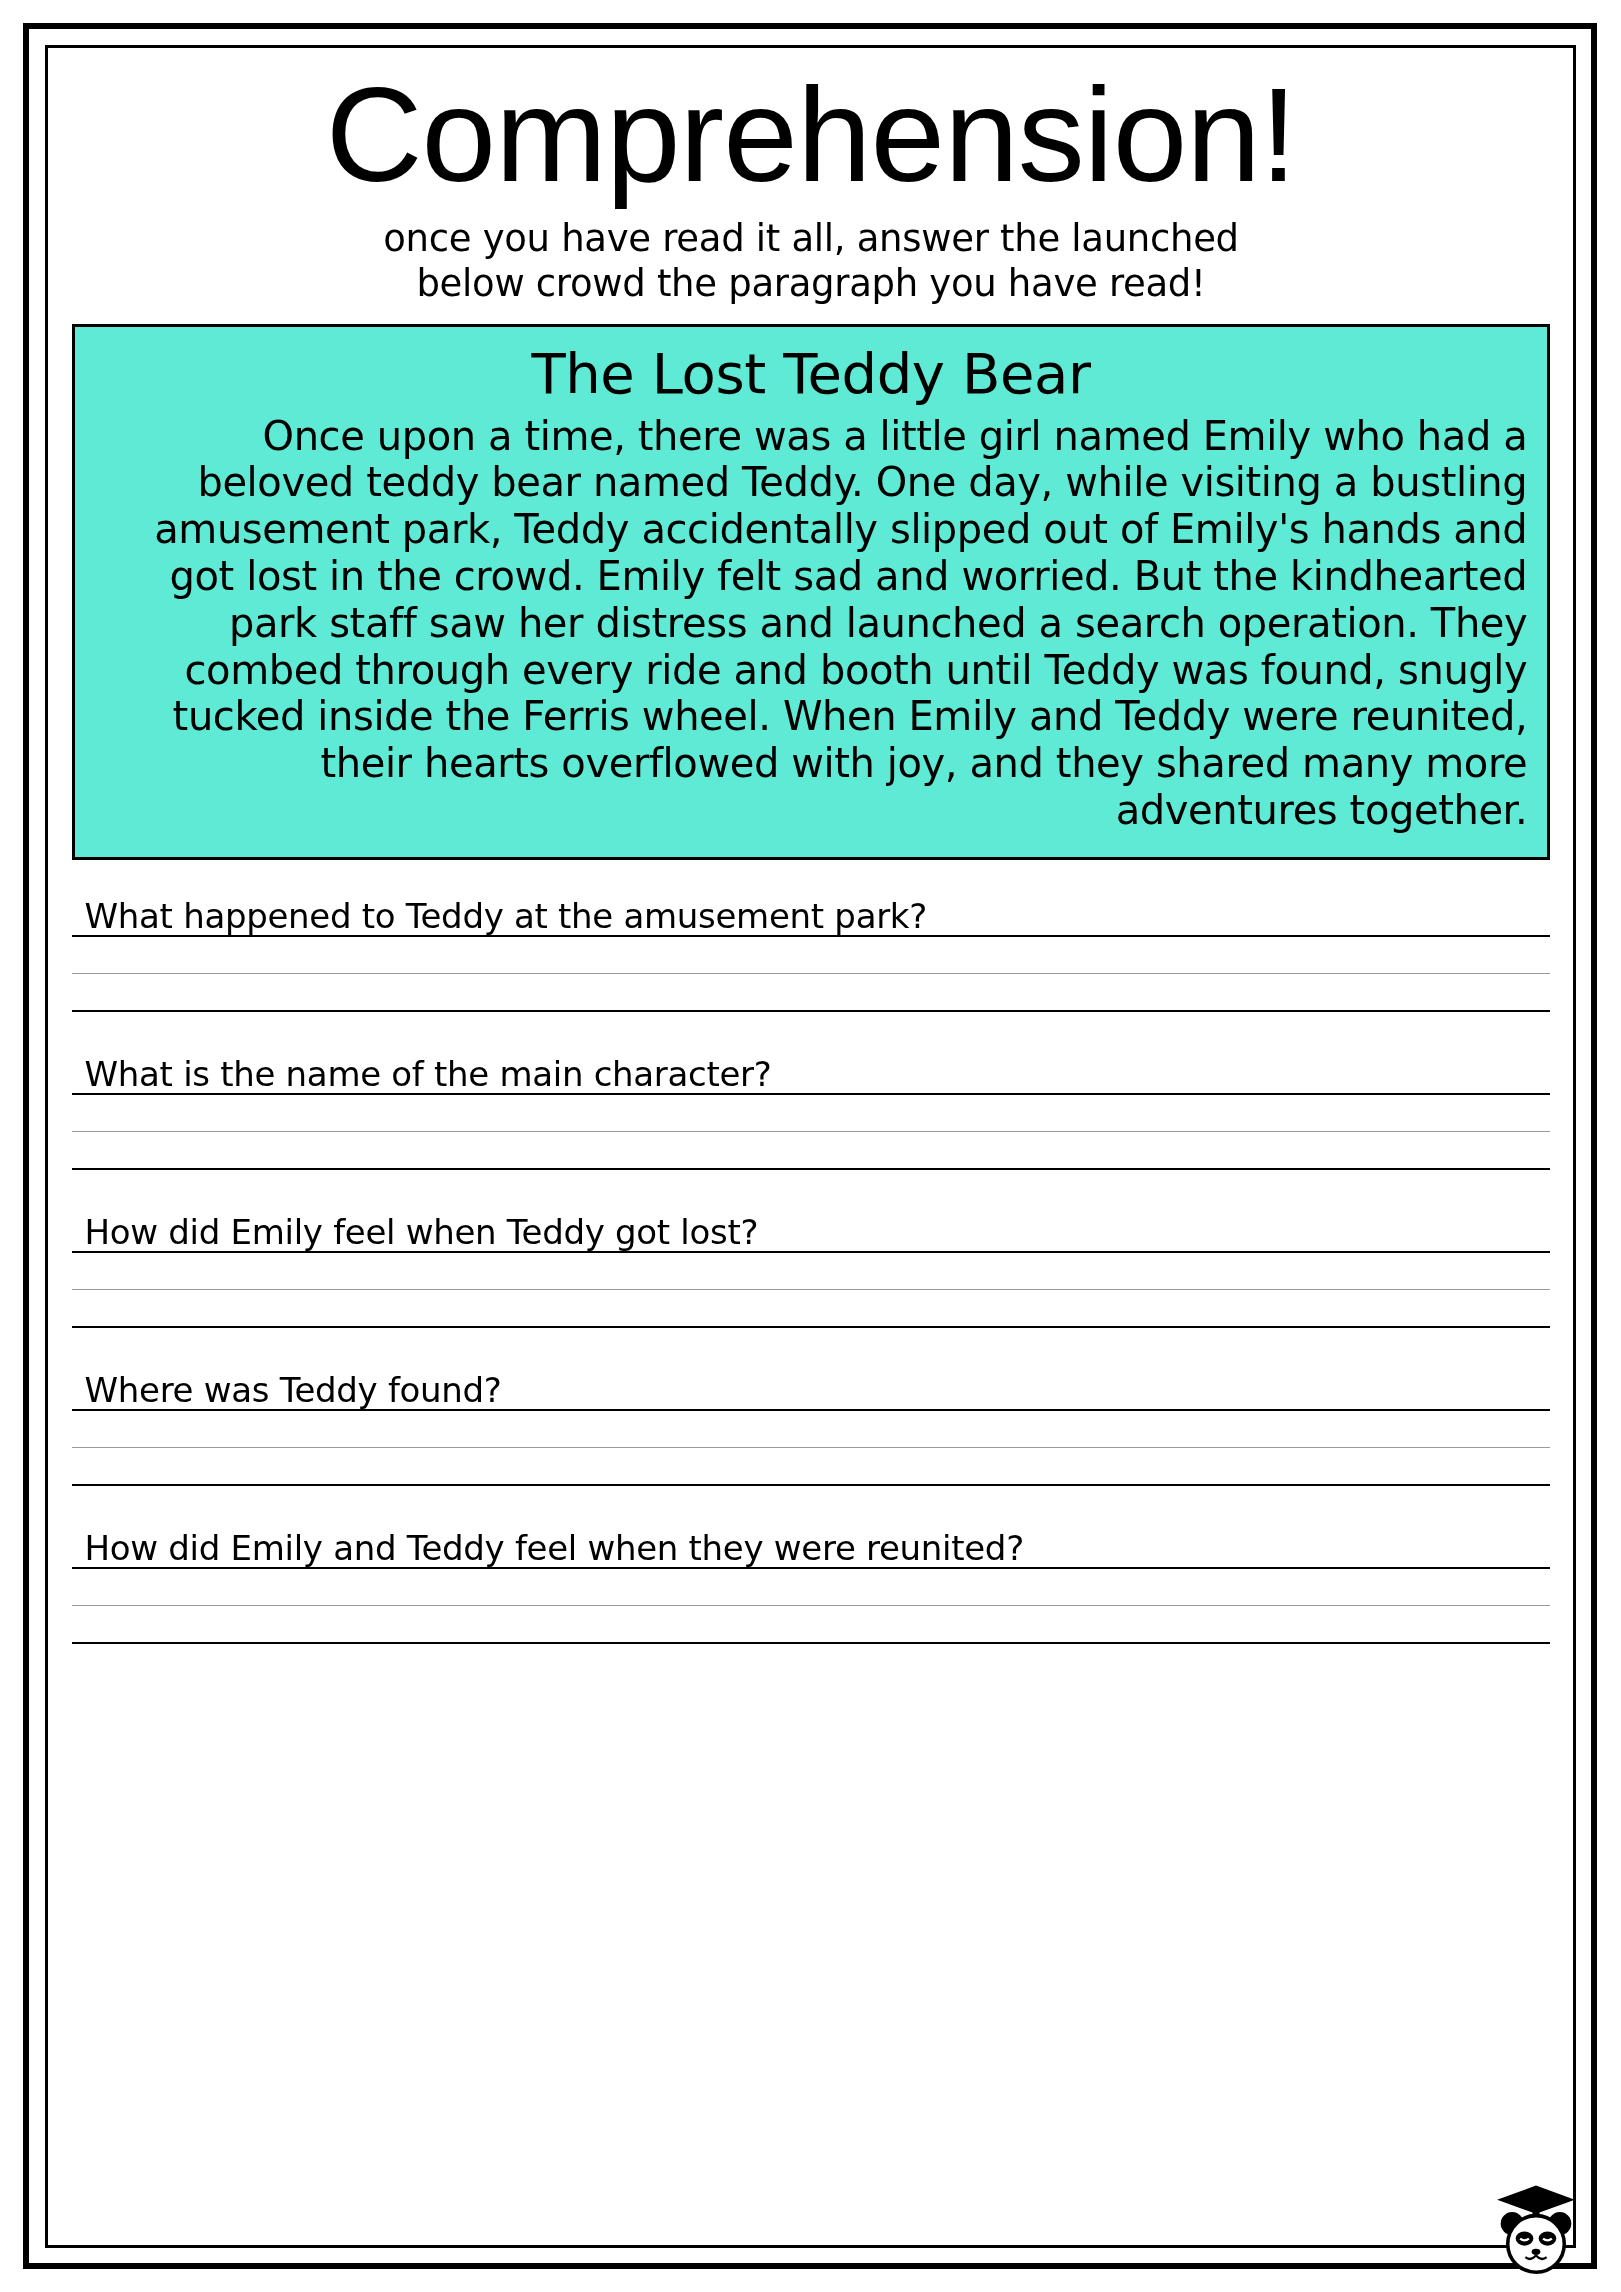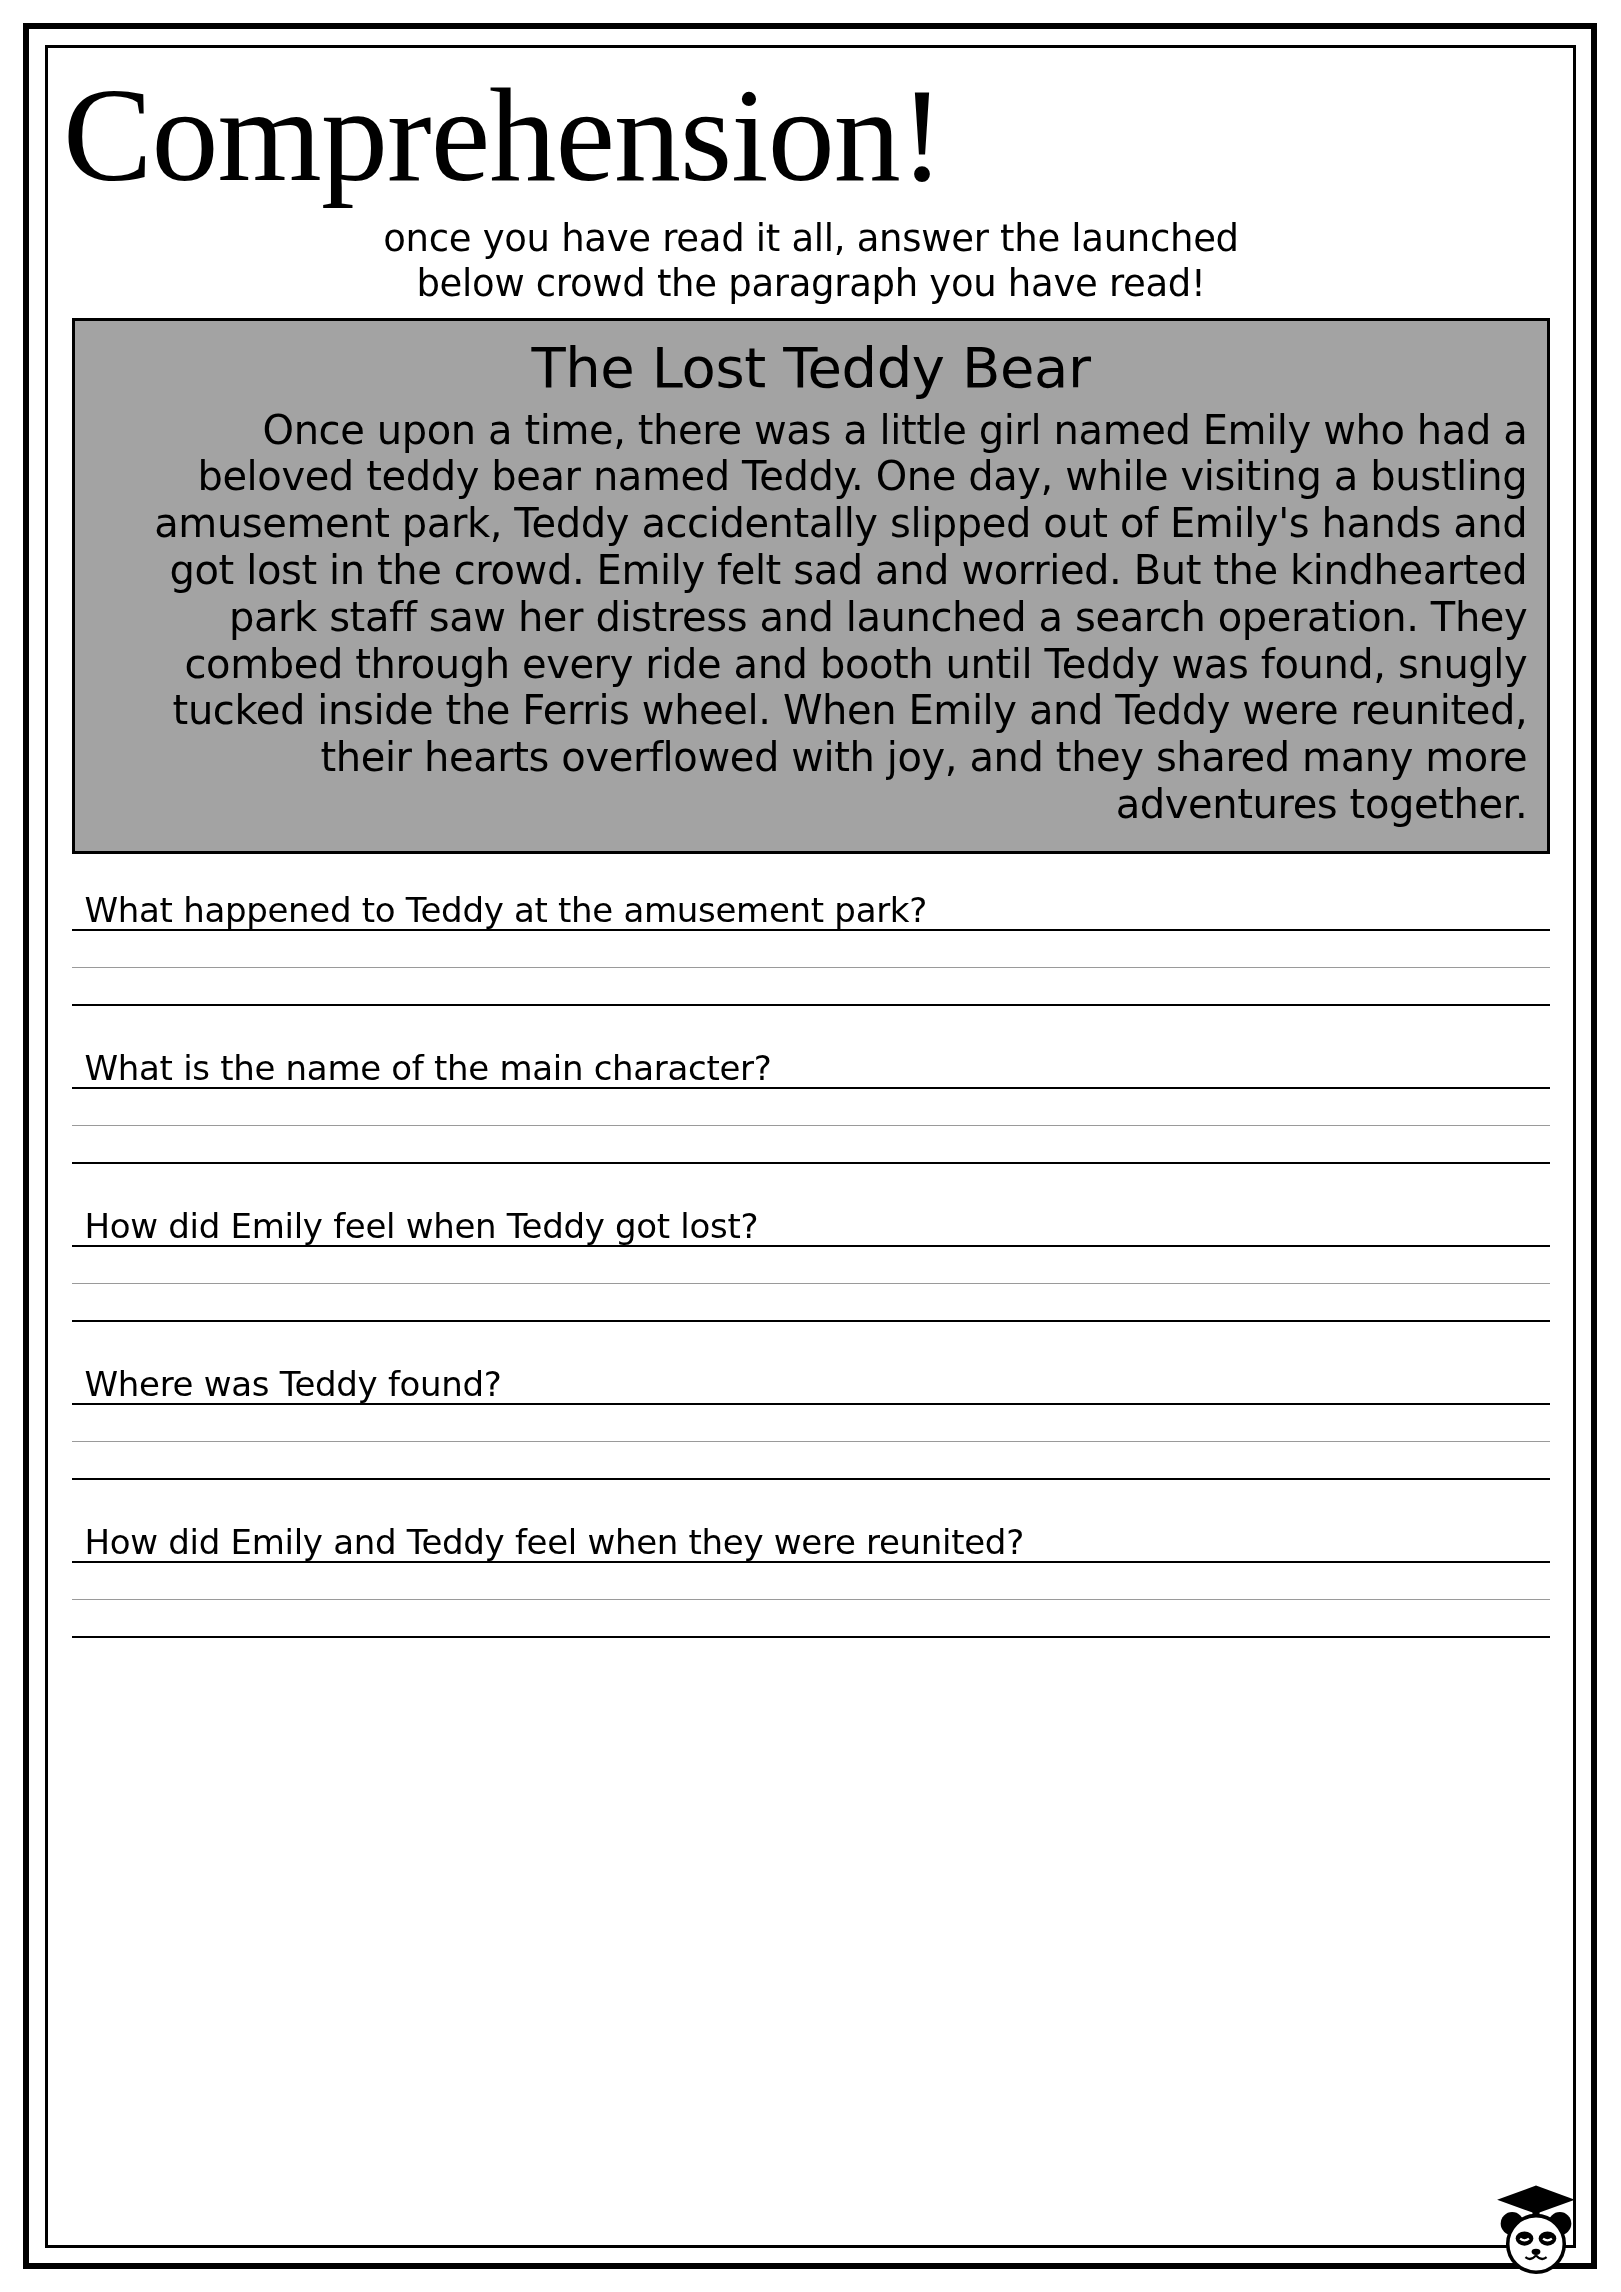--- a/index.html
+++ b/index.html
@@ -47,47 +47,47 @@
     position: absolute;
     left: 54px;
     top: 52px;
     width: 1514px;
     height: 2189px;
     box-sizing: border-box;
     padding: 0 9px;
   }
 
   .worksheet-title {
-    text-align: left;
-    font-family: Liberation Serif, serif;
+    text-align: center;
+    font-family: Liberation Sans, sans-serif;
     font-size: 134px;
     line-height: 1.0;
     font-weight: 400;
     letter-spacing: -0.9px;
     margin: 16px 0 0 0;
     white-space: nowrap;
   }
 
   .directions {
     text-align: center;
     font-size: 37px;
     line-height: 1.22;
     margin: 14.3px auto 0 auto;
     width: 1119px;
     letter-spacing: -0.3px;
   }
   .directions div { white-space: nowrap; }
 
   
   .passage-box {
-    margin: 11px 9px 0 9px;
+    margin: 17px 9px 0 9px;
     border: 3.6px solid #000;
     box-sizing: border-box;
     padding: 12.5px 19.7px 23px 19.7px;
-    background: #a3a3a3;
+    background: #5eead4;
   }
   .passage-title {
     text-align: center;
     font-size: 56px;
     line-height: 1.12;
     letter-spacing: -0.4px;
     margin: 3.6px 0 7.2px 0;
   }
   .passage-text {
     font-size: 40px;

